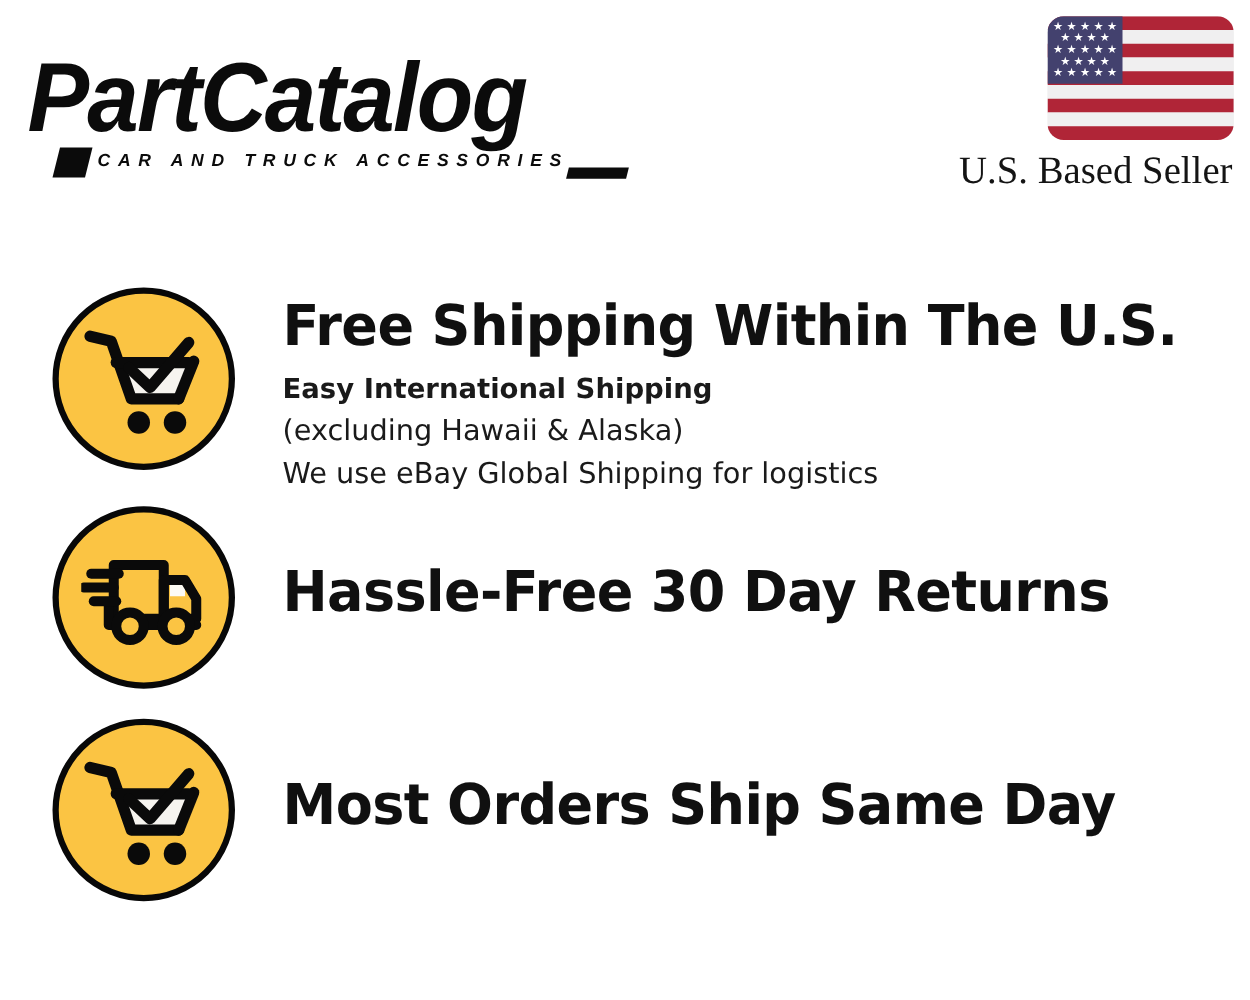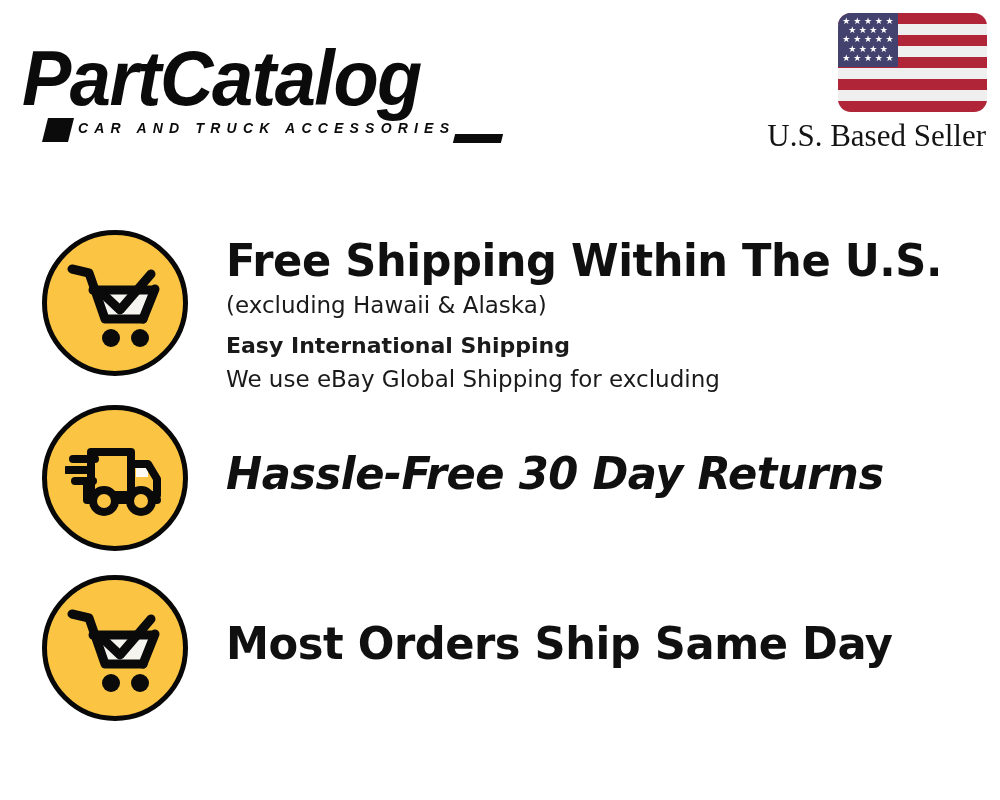--- a/index.html
+++ b/index.html
@@ -139,21 +139,21 @@
     width: 1000px;
   }
   .feature-row {
     position: absolute;
     left: 0;
     width: 868px;
     display: flex;
     align-items: flex-start;
   }
   .feature-row.row-1 { top: 0px;   height: 170px; }
-  .feature-row.row-2 { top: 175px; height: 165px; font-style: italic; }
+  .feature-row.row-2 { top: 175px; height: 165px; }
   .feature-row.row-3 { top: 345px; height: 165px; }
 
   .icon-badge {
     position: relative;
     flex: 0 0 auto;
     margin-left: 42px;
     width: 146px;
     height: 146px;
     border-radius: 50%;
     background: #fbc443;
@@ -280,23 +280,23 @@
         <path d="M26 33 L84 33" fill="none" stroke="#0a0a0a" stroke-width="9" stroke-linecap="round"></path>
 
         <path d="M36 37 L53 53 L84 17" fill="none" stroke="#0a0a0a" stroke-width="9" stroke-linecap="round" stroke-linejoin="round"></path>
 
         <circle cx="44" cy="81" r="9" fill="#0a0a0a"></circle>
         <circle cx="73" cy="81" r="9" fill="#0a0a0a"></circle>
       </svg>
     </div>
     <div class="feature-text">
       <div class="feature-title">Free Shipping Within The U.S.</div>
+      <div class="feature-sub bold">Easy International Shipping</div>
       <div class="feature-sub">(excluding Hawaii &amp; Alaska)</div>
-      <div class="feature-sub bold">Easy International Shipping</div>
-      <div class="feature-sub">We use eBay Global Shipping for excluding</div>
+      <div class="feature-sub">We use eBay Global Shipping for logistics</div>
     </div>
   </div>
 
   <div class="feature-row row-2">
     <div class="icon-badge">
       <svg width="100" height="80" viewBox="0 0 100 80" aria-hidden="true">
 
         <path d="M71 25 L83 25 L83 39 L71 39 Z" fill="#fdfbf4"></path>
 
         <path d="M26 14 L66 14 L66 57 L26 57 Z" fill="none" stroke="#0a0a0a" stroke-width="8" stroke-linejoin="round"></path>

